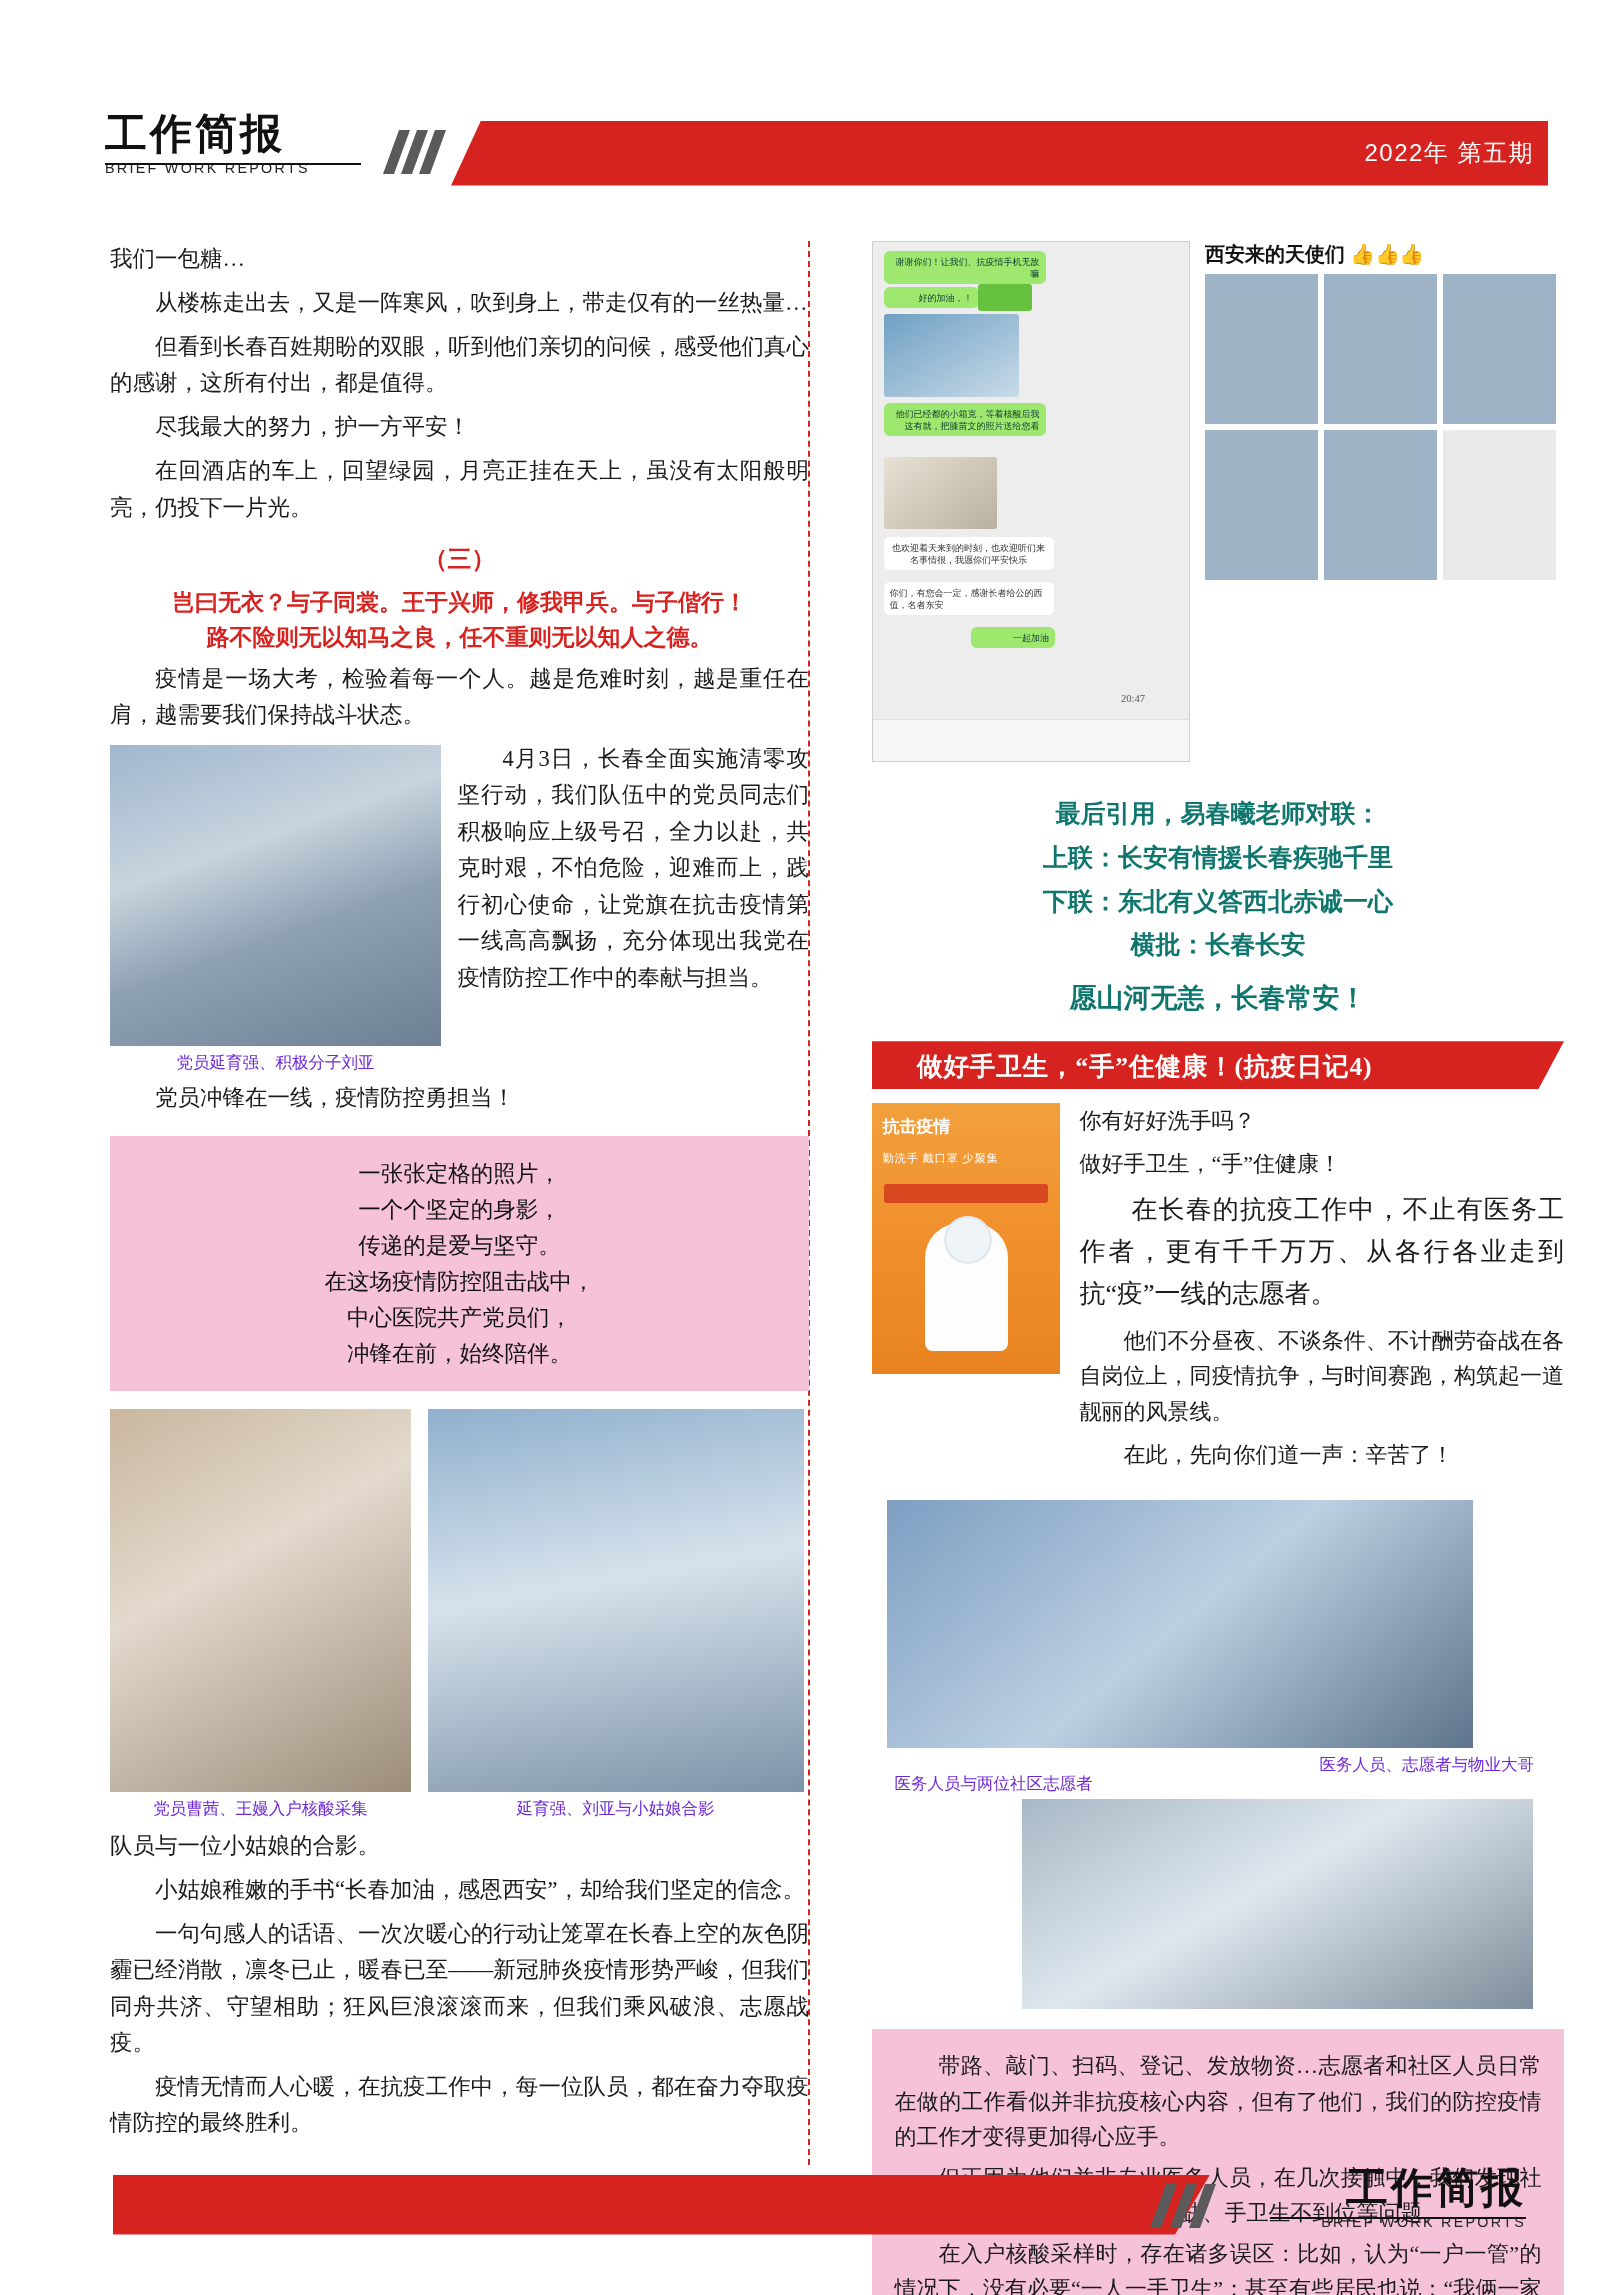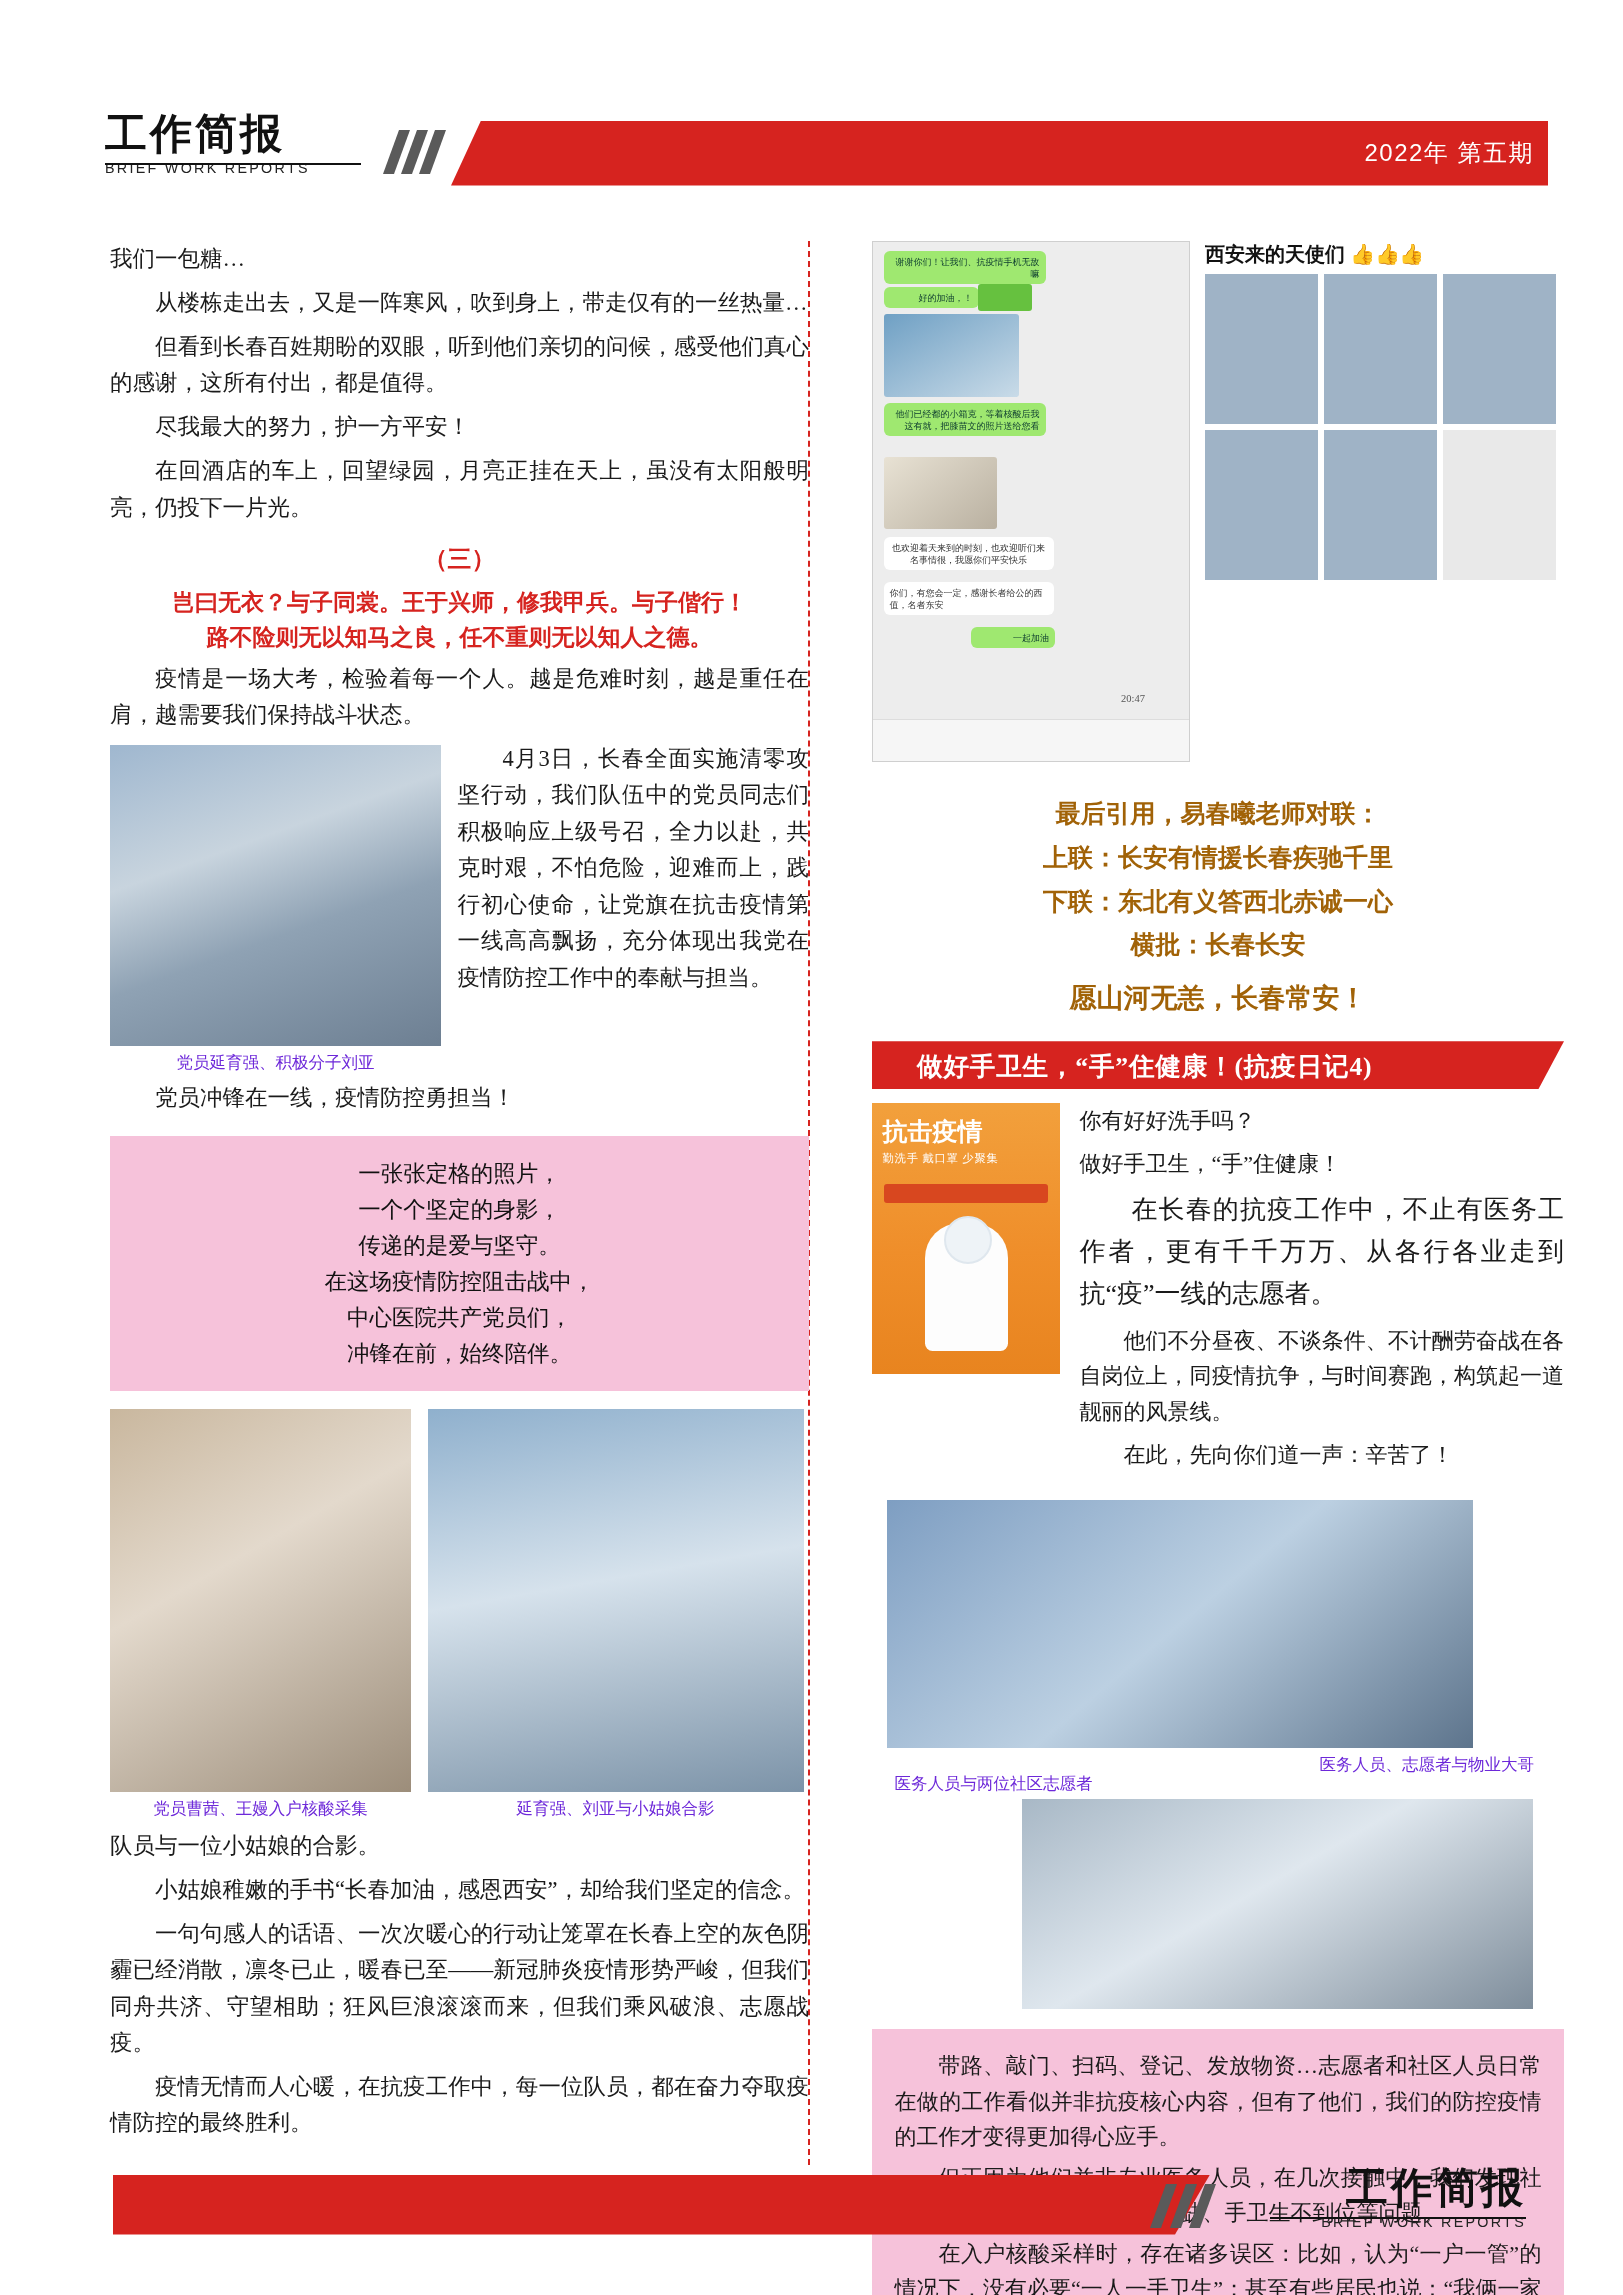--- a/index.html
+++ b/index.html
@@ -69,21 +69,21 @@
   .pinkbox{background:#f6c2da;padding:19.5px 22.5px;margin:19.5px 0 18px 0;}
   .pinkbox .ln{text-align:center;font-size:22.5px;line-height:1.6;color:#111;}
   .pinkbox.left p{font-size:22px;line-height:1.6;text-indent:2em;margin:0 0 6px 0;text-align:justify;}
 
   
   .banner{position:relative;height:48px;margin:19.5px 0 13.5px 0;}
   .banner .bg{position:absolute;left:0;top:0;width:100%;height:48px;background:#d6231f;
               clip-path:polygon(0 0,100% 0,calc(100% - 25.6px) 100%,0 100%);}
   .banner .txt{position:absolute;left:45px;top:7.5px;color:#fff;font-size:25.6px;font-weight:bold;letter-spacing:0.8px;}
 
-  .couplet{text-align:center;color:#a16207;font-weight:bold;font-size:25px;line-height:1.75;margin:13.5px 0 7.5px 0;}
+  .couplet{text-align:center;color:#0f766e;font-weight:bold;font-size:25px;line-height:1.75;margin:13.5px 0 7.5px 0;}
   .couplet .big{font-size:27px;}
 
   
   .chat{width:316px;height:519px;background:#ededed;border:0.8px solid #cfcfcf;position:relative;overflow:hidden;}
   .chat .bub{position:absolute;border-radius:6px;font-size:9px;color:#0b3a2e;padding:4.5px 6px;line-height:1.35;}
   .chat .green{background:#9fe870;text-align:right;}
   .chat .white{background:#ffffff;color:#333;}
   .chat .img{position:absolute;background:#7fa8c9;border-radius:3px;}
   .chat .bar{position:absolute;left:0;bottom:0;width:100%;height:41px;background:#f6f6f6;border-top:0.8px solid #ddd;}
   .chat .time{position:absolute;font-size:10.5px;color:#555;}
@@ -94,21 +94,21 @@
 
   
   .ph1{background:linear-gradient(160deg,#9fb7cf 0%,#c8d4de 35%,#8fa2b4 60%,#6d7f92 100%);}
   .ph2{background:linear-gradient(150deg,#c9b79e 0%,#e3d9cc 40%,#9c8d7a 100%);}
   .ph3{background:linear-gradient(170deg,#8fb0cd 0%,#d6e2ec 45%,#7c93a8 100%);}
   .ph4{background:linear-gradient(140deg,#7e9ec2 0%,#bcd0e2 50%,#5d748c 100%);}
   .ph5{background:linear-gradient(150deg,#a8b8c6 0%,#dfe7ee 45%,#7e8d9b 100%);}
   .poster{background:linear-gradient(180deg,#f2a03c 0%,#ef8e2a 55%,#e8841f 100%);}
 
   .poster-wrap{width:188px;height:271px;position:relative;overflow:hidden;}
-  .poster-wrap .pt{position:absolute;left:10.5px;top:12px;color:#fff;font-size:25px;font-weight:bold;
+  .poster-wrap .pt{position:absolute;left:10.5px;top:12px;color:#fff;font-size:17px;font-weight:bold;
                    font-family:"DejaVu Sans",sans-serif;}
   .poster-wrap .ps{position:absolute;left:10.5px;top:48px;color:#fff;font-size:11.3px;letter-spacing:0.8px;}
   .poster-wrap .pbadge{position:absolute;left:12px;top:81px;width:164px;height:19.5px;background:#d8471f;border-radius:3px;}
   .poster-wrap .figure{position:absolute;left:53px;top:120px;width:83px;height:128px;background:#fdfdfd;border-radius:35px 35px 7.5px 7.5px;}
   .poster-wrap .head{position:absolute;left:72px;top:113px;width:44px;height:44px;background:#eef3f7;border-radius:50%;border:2.3px solid #dfe7ee;}
 </style>
 </head>
 <body>
 
 <div class="page">

